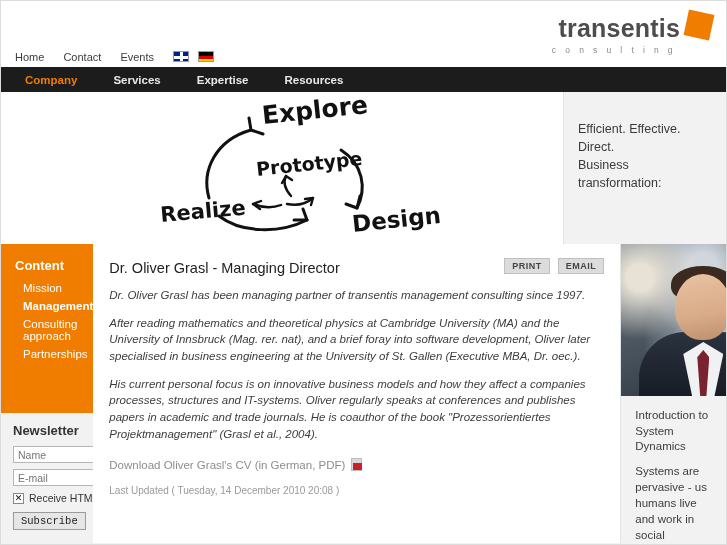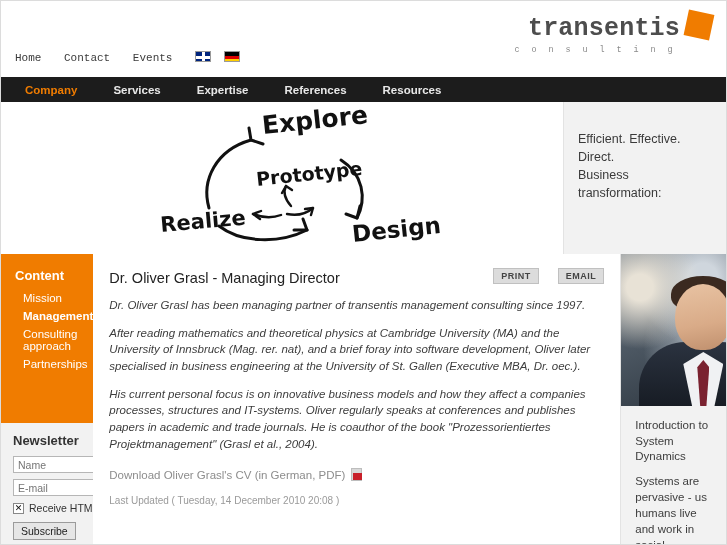--- a/index.html
+++ b/index.html
@@ -16,23 +16,22 @@
     position: relative;
     width: 727px; height: 545px;
     background: #f2f2f2;
     border: 1px solid #dcdcdc;
     overflow: hidden;
   }
 
   
   .header {
     position: relative;
-    height: 76px;
+    height: 66px;
     background: #ffffff;
-    font-family: Liberation Mono, monospace;
   }
   .logo {
     position: absolute;
     right: 14px;
     top: 14px;
     text-align: right;
     line-height: 1;
   }
   .logo-name {
     font-size: 25px;
@@ -220,21 +219,21 @@
     font-size: 9px;
     line-height: 1;
     color: #111;
   }
   .btn-subscribe {
     font-size: 10.5px;
     padding: 2px 7px;
     border: 1px solid #9b9b9b;
     background: #e6e6e6;
     color: #222;
-    font-family: Liberation Sans, sans-serif;
+    font-family: Liberation Mono, monospace;
     cursor: pointer;
   }
 
   .col-main {
     flex: 1 1 auto;
     background: #ffffff;
     padding: 14px 16px 10px 16px;
     position: relative;
   }
   .main-head {
@@ -242,21 +241,21 @@
     align-items: flex-start;
     justify-content: space-between;
   }
   .main-title {
     font-size: 14.5px;
     color: #222;
     font-weight: normal;
     margin: 0;
     padding-top: 2px;
   }
-  .actions { display: flex; gap: 19px; }
+  .actions { display: flex; gap: 8px; }
   .action-btn {
     background: #dcdcdc;
     border: 1px solid #c0c0c0;
     color: #444;
     font-size: 9px;
     font-weight: bold;
     letter-spacing: 0.5px;
     padding: 2px 7px;
     cursor: pointer;
   }
@@ -389,21 +388,20 @@
       <a href="#">Events</a>
       <span class="flag flag-uk"></span>
       <span class="flag flag-de"></span>
     </div>
   </div>
 
   <div class="navbar">
     <a class="navitem active" href="#">Company</a>
     <a class="navitem" href="#">Services</a>
     <a class="navitem" href="#">Expertise</a>
-    <a class="navitem" href="#">References</a>
     <a class="navitem" href="#">Resources</a>
   </div>
 
   <div class="hero">
     <div class="hero-left">
       <svg class="sketch" width="564" height="152" viewBox="0 0 564 152">
         <g fill="none" stroke="#111111" stroke-width="3" stroke-linecap="round">
 
           <path d="M250 38 C215 48 200 78 208 106"></path>
           <path d="M250 38 l-2 -12 M250 38 l12 4" stroke-width="3"></path>

